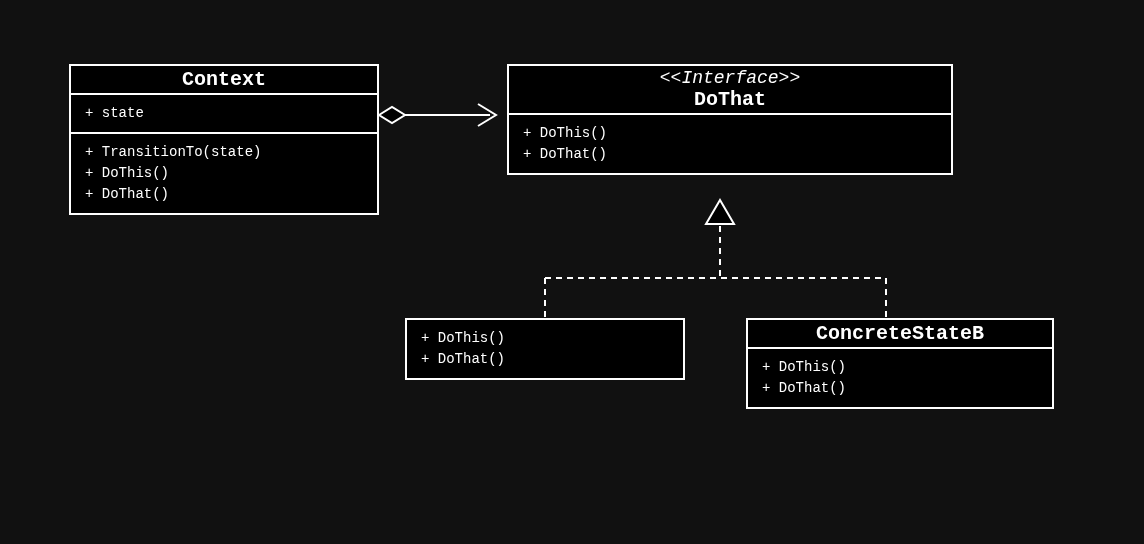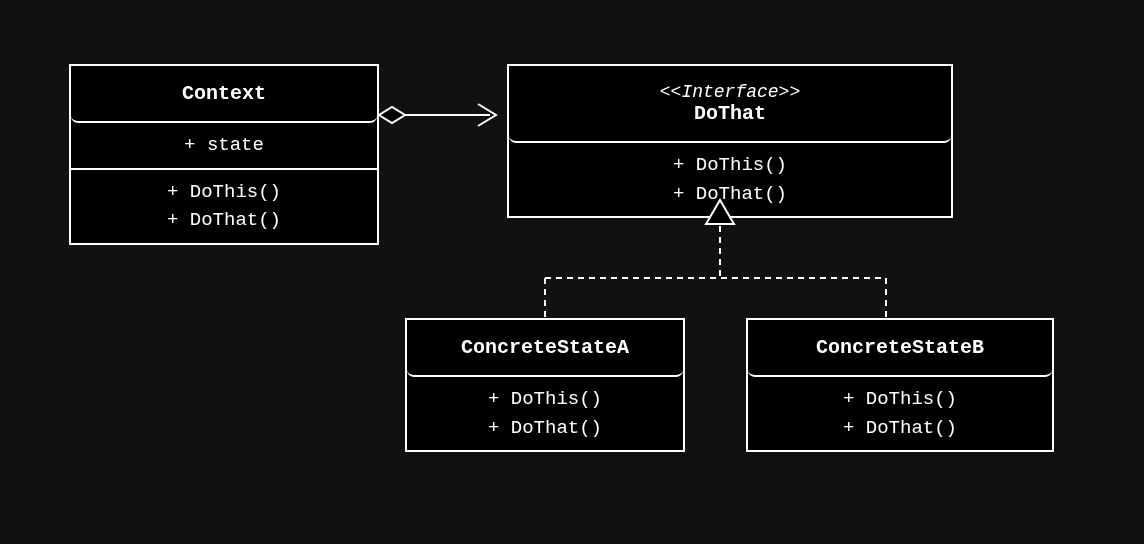--- a/index.html
+++ b/index.html
@@ -12,37 +12,35 @@
       position: relative;
     }
     .uml-box {
       position: absolute;
       background: #000000;
       border: 2px solid #ffffff;
     }
     .uml-header {
       border-bottom: 2px solid #ffffff;
       text-align: center;
-      padding: 16px 12px;
+      padding: 2px 12px;
       font-weight: bold;
       font-size: 20px;
-      border-radius: 7px;
     }
     .uml-stereotype {
       font-style: italic;
       font-weight: normal;
       font-size: 18px;
       display: block;
     }
     .uml-section {
       border-bottom: 2px solid #ffffff;
       padding: 8px 14px;
-      font-size: 19px;
+      font-size: 14px;
       line-height: 1.5;
-      text-align: center;
     }
     .uml-section:last-child {
       border-bottom: none;
     }
     .uml-row {
       white-space: nowrap;
     }
     svg.connectors {
       position: absolute;
       top: 0;
@@ -54,38 +52,38 @@
   </style>
 </head>
 <body>
 
 <div class="uml-box" style="left:69px; top:64px; width:310px;">
   <div class="uml-header">Context</div>
   <div class="uml-section">
     <div class="uml-row">+ state</div>
   </div>
   <div class="uml-section">
+    <div class="uml-row">+ TransitionTo(state)</div>
     <div class="uml-row">+ DoThis()</div>
     <div class="uml-row">+ DoThat()</div>
   </div>
 </div>
 
 <div class="uml-box" style="left:507px; top:64px; width:446px;">
   <div class="uml-header">
     <span class="uml-stereotype">&lt;&lt;Interface&gt;&gt;</span>
     <span>DoThat</span>
   </div>
   <div class="uml-section">
     <div class="uml-row">+ DoThis()</div>
     <div class="uml-row">+ DoThat()</div>
   </div>
 </div>
 
 <div class="uml-box" style="left:405px; top:318px; width:280px;">
-  <div class="uml-header">ConcreteStateA</div>
   <div class="uml-section">
     <div class="uml-row">+ DoThis()</div>
     <div class="uml-row">+ DoThat()</div>
   </div>
 </div>
 
 <div class="uml-box" style="left:746px; top:318px; width:308px;">
   <div class="uml-header">ConcreteStateB</div>
   <div class="uml-section">
     <div class="uml-row">+ DoThis()</div>

